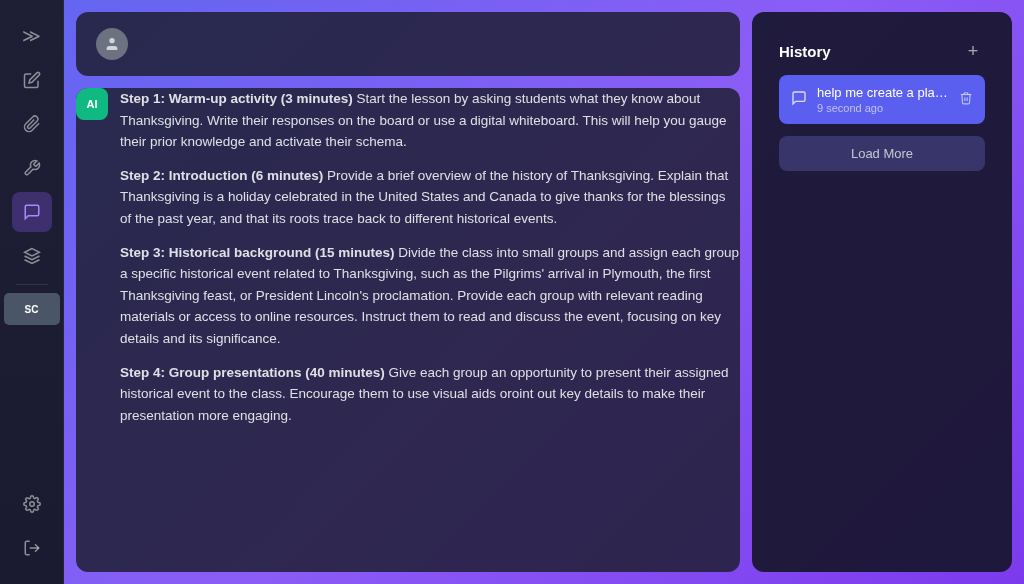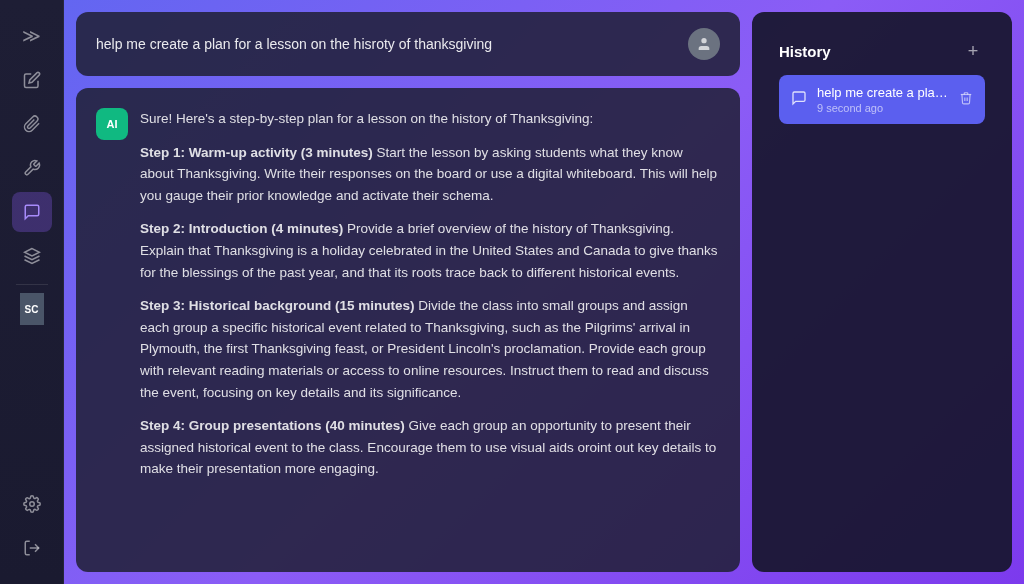--- a/index.html
+++ b/index.html
@@ -60,23 +60,23 @@
     }
 
     .sidebar-divider {
       width: 32px;
       height: 1px;
       background: rgba(255,255,255,0.1);
       margin: 4px 0;
     }
 
     .sidebar-avatar {
-      width: 24px;
+      width: 56px;
       height: 32px;
-      border-radius: 0;
+      border-radius: 5px;
       background: #4a5568;
       display: flex;
       align-items: center;
       justify-content: center;
       font-size: 10px;
       font-weight: 600;
       color: white;
     }
 
     
@@ -123,21 +123,20 @@
       display: flex;
       align-items: center;
       justify-content: center;
       color: white;
       font-size: 12px;
     }
 
     .ai-response-container {
       background: rgba(30, 30, 50, 0.85);
       border-radius: 12px;
-      padding: 20px;
       flex: 1;
       overflow-y: auto;
       display: flex;
       gap: 12px;
     }
 
     .ai-avatar {
       width: 32px;
       height: 32px;
       border-radius: 8px;
@@ -321,35 +320,33 @@
       </svg>
     </div>
   </div>
 </div>
 
 <div class="main">
 
   <div class="chat-area">
 
     <div class="user-message-bubble">
-      <span class="user-message-text">help me create a plan for a lesson on the hisroty of thanksgiving</span>
       <div class="user-avatar">
         <svg width="16" height="16" viewBox="0 0 24 24" fill="rgba(255,255,255,0.7)">
           <path d="M20 21v-2a4 4 0 0 0-4-4H8a4 4 0 0 0-4 4v2"></path>
           <circle cx="12" cy="7" r="4"></circle>
         </svg>
       </div>
     </div>
 
     <div class="ai-response-container">
       <div class="ai-avatar">AI</div>
       <div class="ai-content">
-        <p>Sure! Here's a step-by-step plan for a lesson on the history of Thanksgiving:</p>
         <p><strong>Step 1: Warm-up activity (3 minutes)</strong> <span>Start the lesson by asking students what they know about Thanksgiving. Write their responses on the board or use a digital whiteboard. This will help you gauge their prior knowledge and activate their schema.</span></p>
-        <p><strong>Step 2: Introduction (4 minutes)</strong> <span>Provide a brief overview of the history of Thanksgiving. Explain that Thanksgiving is a holiday celebrated in the United States and Canada to give thanks for the blessings of the past year, and that its roots trace back to different historical events.</span></p>
+        <p><strong>Step 2: Introduction (6 minutes)</strong> <span>Provide a brief overview of the history of Thanksgiving. Explain that Thanksgiving is a holiday celebrated in the United States and Canada to give thanks for the blessings of the past year, and that its roots trace back to different historical events.</span></p>
         <p><strong>Step 3: Historical background (15 minutes)</strong> <span>Divide the class into small groups and assign each group a specific historical event related to Thanksgiving, such as the Pilgrims' arrival in Plymouth, the first Thanksgiving feast, or President Lincoln's proclamation. Provide each group with relevant reading materials or access to online resources. Instruct them to read and discuss the event, focusing on key details and its significance.</span></p>
         <p><strong>Step 4: Group presentations (40 minutes)</strong> <span>Give each group an opportunity to present their assigned historical event to the class. Encourage them to use visual aids oroint out key details to make their presentation more engaging.</span></p>
       </div>
     </div>
 
   </div>
 
   <div class="history-panel">
     <div class="history-header">
       <span class="history-title">History</span>
@@ -370,15 +367,16 @@
         <svg width="14" height="14" viewBox="0 0 24 24" fill="none" stroke="currentColor" stroke-width="2">
           <polyline points="3 6 5 6 21 6"></polyline>
           <path d="M19 6l-1 14a2 2 0 0 1-2 2H8a2 2 0 0 1-2-2L5 6"></path>
           <path d="M10 11v6"></path>
           <path d="M14 11v6"></path>
           <path d="M9 6V4a1 1 0 0 1 1-1h4a1 1 0 0 1 1 1v2"></path>
         </svg>
       </div>
     </div>
 
+    <button class="load-more-btn">Load More</button>
   </div>
 
 </div>
 
 </body></html>

